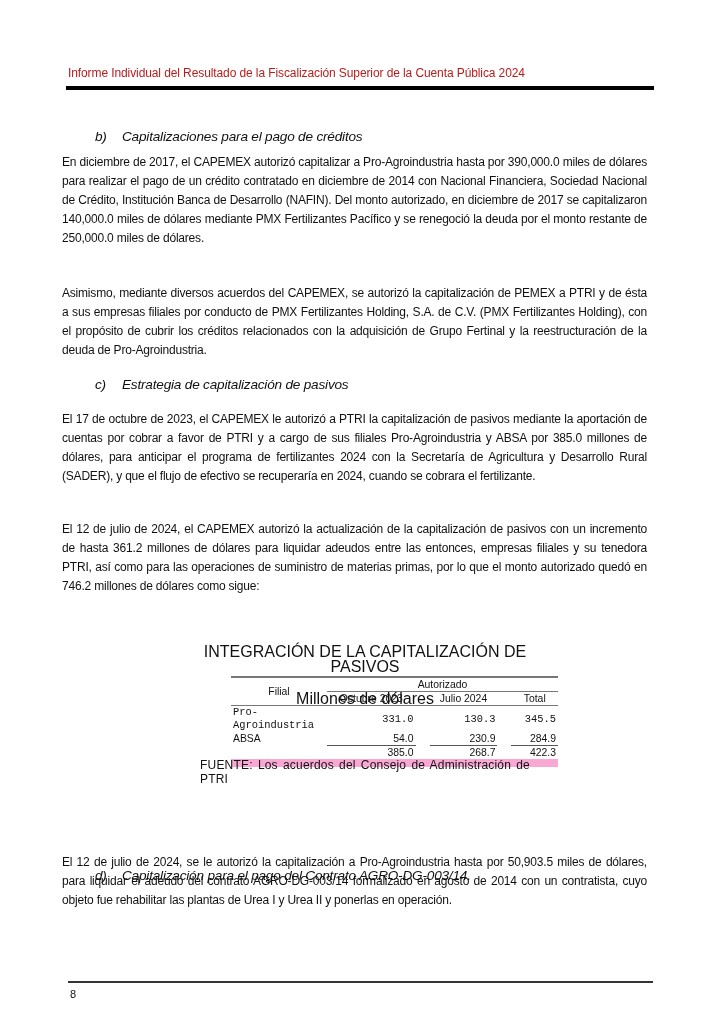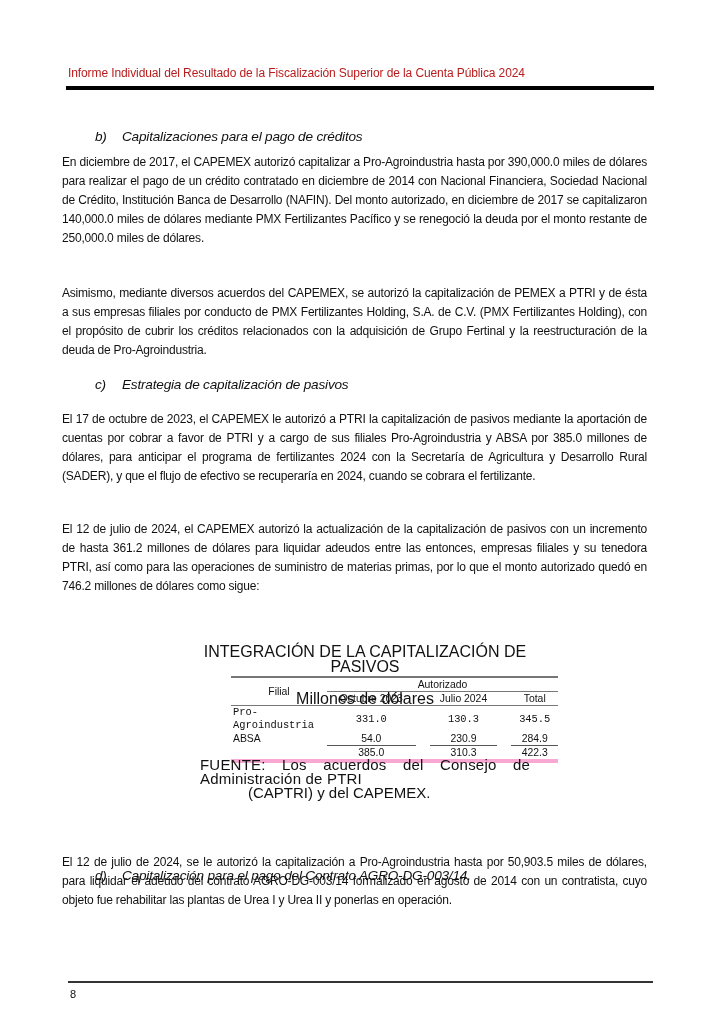--- a/index.html
+++ b/index.html
@@ -29,28 +29,28 @@
       position: absolute; left: 200px; width: 330px; text-align: center;
       font-size: 16px; line-height: 15px; color: #111;
     }
     table.cap {
       position: absolute; left: 198px; top: 676px; width: 327px;
       border-collapse: collapse; font-size: 10.4px; color: #111; margin-left: 33px;
     }
     table.cap td, table.cap th { padding: 0 2px; height: 13px; line-height: 13px; font-weight: normal; }
     table.cap .top { border-top: 2px solid #777; }
     table.cap .mid { border-top: 1.5px solid #777; font-family: Liberation Mono, monospace; }
-    table.cap .bot { border-bottom: 4px solid #f9a8d4; }
-    table.cap .num { text-align: center; }
+    table.cap .bot { border-bottom: 8px solid #f9a8d4; }
+    table.cap .num { text-align: right; }
     table.cap .c { text-align: center; }
     table.cap .ul { border-bottom: 1.2px solid #555; }
     .gap { width: 10px; }
     .source {
       position: absolute; left: 200px; top: 758px; width: 330px;
-      font-size: 15px; line-height: 14px; text-align: justify; color: #111;
+      font-size: 12px; line-height: 14px; text-align: justify; color: #111;
       letter-spacing: 0.2px;
     }
     .source .indent { display: block; padding-left: 48px; letter-spacing: 0; }
     .footer-rule {
       position: absolute; left: 68px; top: 981px; width: 585px; height: 2px;
       background: #333;
     }
     .page-num {
       position: absolute; left: 70px; top: 988px; font-size: 11px; color: #111;
     }
@@ -102,31 +102,30 @@
     <td class="num ul">54.0</td>
     <td class="gap"></td>
     <td class="num ul">230.9</td>
     <td class="gap"></td>
     <td class="num ul">284.9</td>
   </tr>
   <tr>
     <td class="bot"></td>
     <td class="bot num">385.0</td>
     <td class="bot gap"></td>
-    <td class="bot num">310.3</td>
+    <td class="bot num">268.7</td>
     <td class="bot gap"></td>
     <td class="bot num">422.3</td>
   </tr>
 </tbody>
   </table>
 
 <div class="source">
   <span>FUENTE:</span>
   <span>Los acuerdos del Consejo de Administración de PTRI</span>
-  <span class="indent">(CAPTRI) y del CAPEMEX.</span>
 </div>
 
 <div class="section-heading" style="top:868px;">
   <span class="lbl">d)</span><span>Capitalización para el pago del Contrato AGRO-DG-003/14.</span>
 </div>
 <div class="para" style="top:853px;">El 12 de julio de 2024, se le autorizó la capitalización a Pro-Agroindustria hasta por 50,903.5 miles de dólares, para liquidar el adeudo del contrato AGRO-DG-003/14 formalizado en agosto de 2014 con un contratista, cuyo objeto fue rehabilitar las plantas de Urea I y Urea II y ponerlas en operación.</div>
 
 <div class="footer-rule"></div>
 <div class="page-num">8</div>
 

